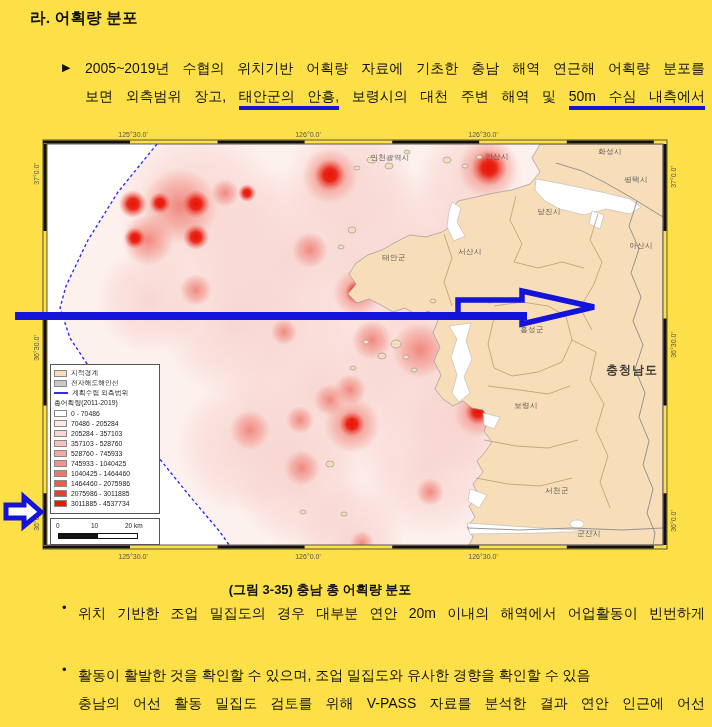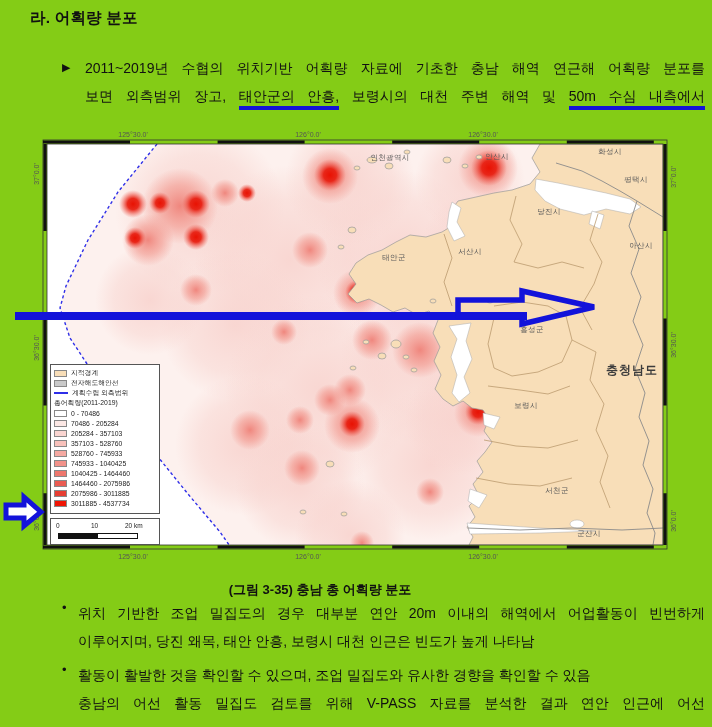--- a/index.html
+++ b/index.html
@@ -1,17 +1,17 @@
 <!DOCTYPE html>
 <html><head>
 <meta charset="utf-8">
 <style>
   html,body{margin:0;padding:0;background:#ffffff;}
   body{font-family:"Liberation Sans","DejaVu Sans",sans-serif;color:#111;}
-  .page{position:relative;width:712px;height:727px;background:#84cc16;overflow:hidden;}
+  .page{position:relative;width:712px;height:727px;background:#fde047;overflow:hidden;}
 
   .heading{position:absolute;left:30px;top:8px;font-size:15.5px;font-weight:bold;letter-spacing:.2px;}
 
   .intro{position:absolute;left:85px;top:55px;width:620px;font-size:14px;}
   .intro .marker{position:absolute;left:-23px;top:6px;font-size:11px;}
   .tline{height:27.5px;line-height:27.5px;text-align:justify;text-align-last:justify;word-break:keep-all;white-space:normal;}
   .tline.last{text-align:left;text-align-last:left;}
   .ul{border-bottom:4px solid #1414d6;padding-bottom:2px;}
 
   .caption{position:absolute;left:0;top:581px;width:640px;text-align:center;font-weight:bold;font-size:13px;}
@@ -54,21 +54,21 @@
 </style>
 </head>
 <body>
 
 <div class="page">
 
   <div class="heading">라. 어획량 분포</div>
 
   <div class="intro">
     <span class="marker">▶</span>
-    <div class="tline"><span>2011~2019년 수협의 위치기반 어획량 자료에 기초한 충남 해역 연근해 어획량 분포를</span></div>
+    <div class="tline"><span>2005~2019년 수협의 위치기반 어획량 자료에 기초한 충남 해역 연근해 어획량 분포를</span></div>
     <div class="tline"><span>보면 외측범위 장고, </span><span class="ul">태안군의 안흥,</span><span> 보령시의 대천 주변 해역 및 </span><span class="ul">50m 수심 내측에서</span></div>
   </div>
 
   <svg class="mapsvg" width="712" height="727" viewBox="0 0 712 727">
     <defs>
       <clipPath id="mapclip">
           <rect x="47" y="144" width="616" height="401"></rect>
         </clipPath>
       <radialGradient id="g-wash">
           <stop offset="0%" stop-color="#f8d2cd" stop-opacity=".85"></stop>
@@ -317,21 +317,20 @@
     <div class="sb-bar">
         <div class="sb-fill"></div>
       </div>
   </div>
 
   <div class="caption">(그림 3-35) 충남 총 어획량 분포</div>
 
   <div class="bullet b1">
     <span class="marker">•</span>
     <div class="tline"><span>위치 기반한 조업 밀집도의 경우 대부분 연안 20m 이내의 해역에서 어업활동이 빈번하게</span></div>
-    <div class="tline last"><span>이루어지며, 당진 왜목, 태안 안흥, 보령시 대천 인근은 빈도가 높게 나타남</span></div>
   </div>
   <div class="bullet b2">
     <span class="marker">•</span>
     <div class="tline last"><span>활동이 활발한 것을 확인할 수 있으며, 조업 밀집도와 유사한 경향을 확인할 수 있음</span></div>
     <div class="tline"><span>충남의 어선 활동 밀집도 검토를 위해 V-PASS 자료를 분석한 결과 연안 인근에 어선</span></div>
   </div>
 
   <svg class="overlay" width="712" height="727" viewBox="0 0 712 727">
     <line x1="15" y1="316" x2="527" y2="316" stroke="#1313da" stroke-width="8"></line>
     <path d="M458,300 L522,300 L522,291 L594,307 L522,324 L522,316 L458,316 Z" fill="none" stroke="#1313da" stroke-width="5.5"></path>

